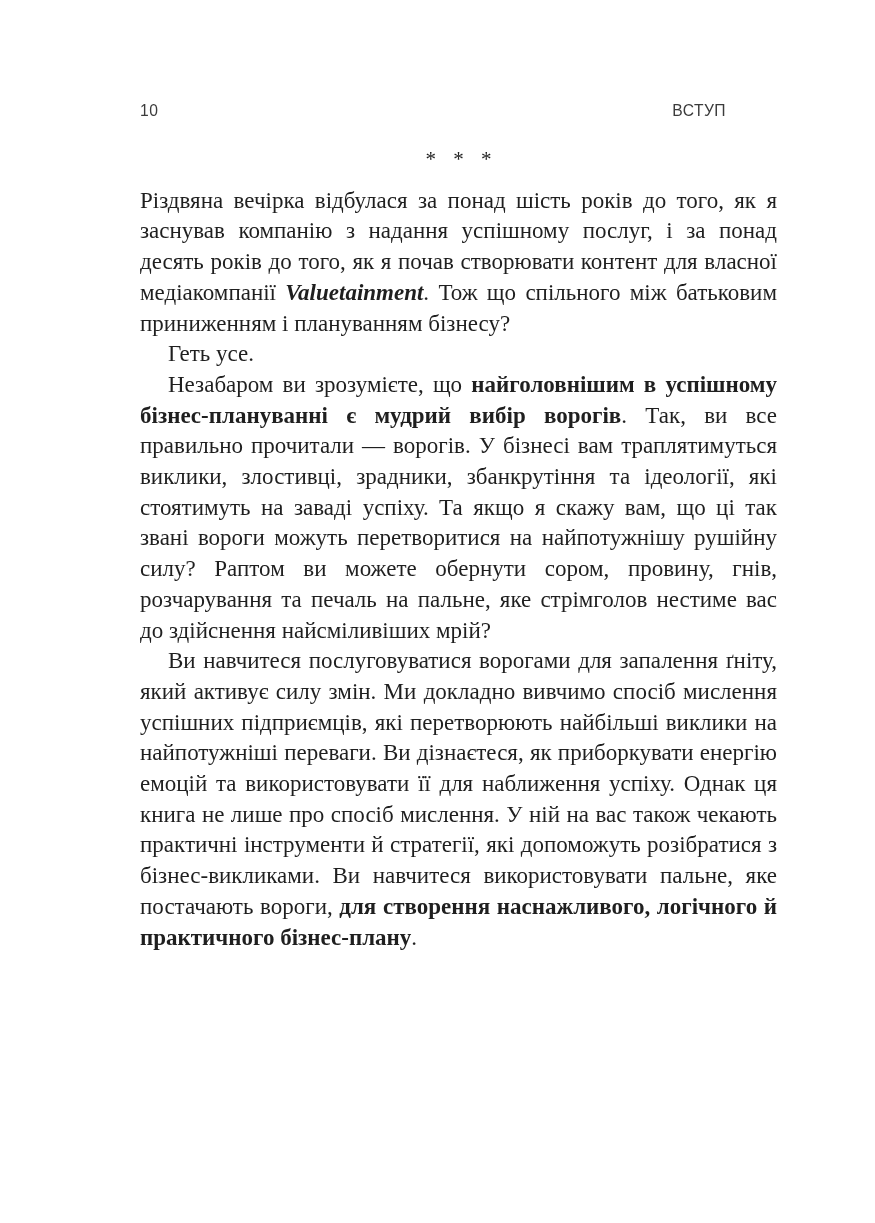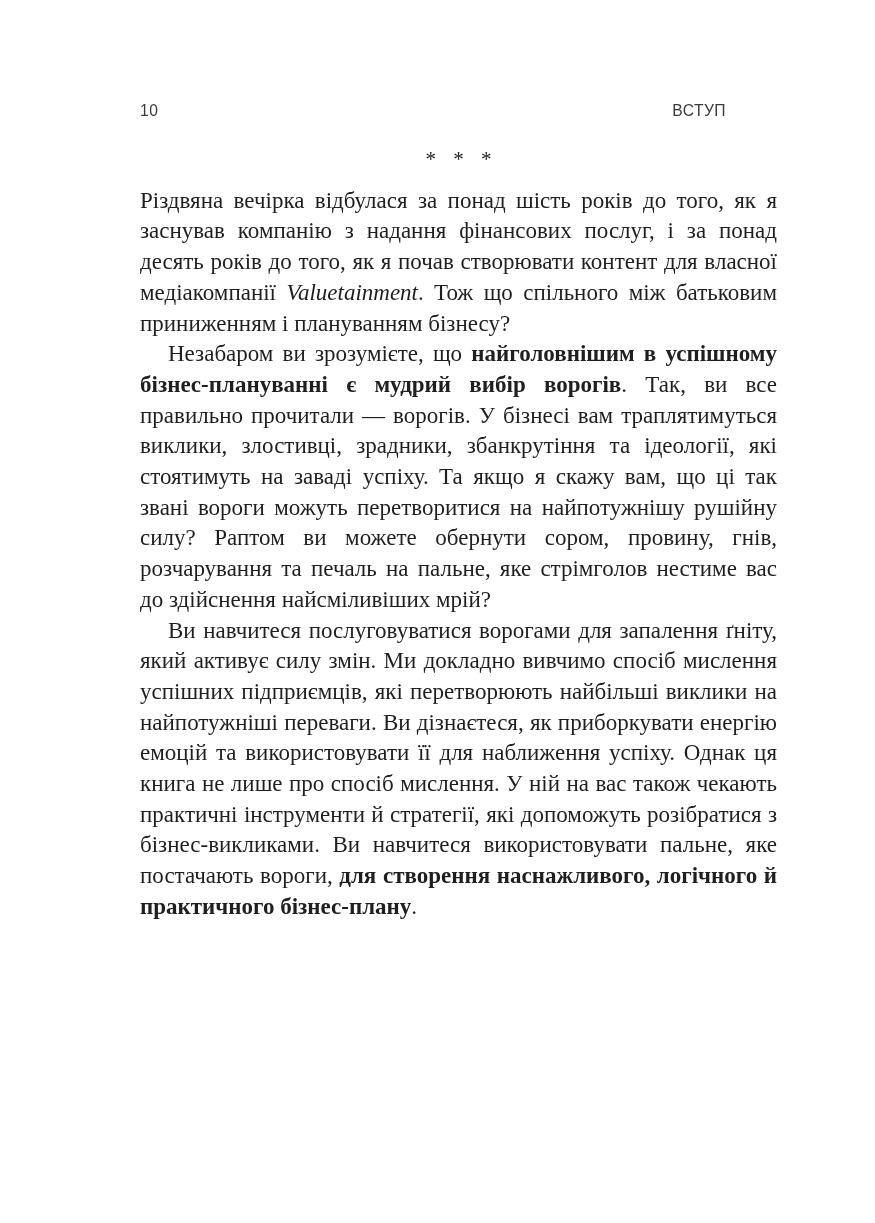--- a/index.html
+++ b/index.html
@@ -53,34 +53,35 @@
   }
   .paragraphs p.para {
     margin: 0;
     text-align: justify;
     text-indent: 0;
   }
   .paragraphs p.para.indent {
     text-indent: 28px;
   }
   .paragraphs .bold   { font-weight: 700; }
-  .paragraphs .italic { font-style: italic; }
+  .paragraphs .italic { font-style: italic; font-weight: bold; }
 </style>
 </head>
 <body>
 
 <div class="book-page">
 
   <div class="page-header">
     <span class="page-number">10</span>
     <span class="running-head">ВСТУП</span>
   </div>
 
   <div class="text-block">
     <div class="section-separator">* * *</div>
     <div class="paragraphs">
-        <p class="para"><span>Різдвяна вечірка відбулася за понад шість років до того, як я заснував компанію з надання фінансових послуг, і за понад десять років до того, як я почав створювати контент для власної медіакомпанії </span><span class="italic">Valuetainment</span><span>. Тож що спільного між батьковим приниженням і плануванням бізнесу?</span></p>
+        <p class="para"><span>Різдвяна вечірка відбулася за понад шість років до того, як я заснував компанію з надання успішному послуг, і за понад десять років до того, як я почав створювати контент для власної медіакомпанії </span><span class="italic">Valuetainment</span><span>. Тож що спільного між батьковим приниженням і плануванням бізнесу?</span></p>
+        <p class="para indent"><span>Геть усе.</span></p>
         <p class="para indent"><span>Незабаром ви зрозумієте, що </span><span class="bold">найголовнішим в успішному бізнес-плануванні є мудрий вибір ворогів</span><span>. Так, ви все правильно прочитали — ворогів. У бізнесі вам траплятимуться виклики, злостивці, зрадники, збанкрутіння та ідеології, які стоятимуть на заваді успіху. Та якщо я скажу вам, що ці так звані вороги можуть перетворитися на найпотужнішу рушійну силу? Раптом ви можете обернути сором, провину, гнів, розчарування та печаль на пальне, яке стрімголов нестиме вас до здійснення найсміливіших мрій?</span></p>
         <p class="para indent"><span>Ви навчитеся послуговуватися ворогами для запалення ґніту, який активує силу змін. Ми докладно вивчимо спосіб мислення успішних підприємців, які перетворюють найбільші виклики на найпотужніші переваги. Ви дізнаєтеся, як приборкувати енергію емоцій та використовувати її для наближення успіху. Однак ця книга не лише про спосіб мислення. У ній на вас також чекають практичні інструменти й стратегії, які допоможуть розібратися з бізнес-викликами. Ви навчитеся використовувати пальне, яке постачають вороги, </span><span class="bold">для створення наснажливого, логічного й практичного бізнес-плану</span><span>.</span></p>
       </div>
   </div>
 
 </div>
 
 </body></html>

